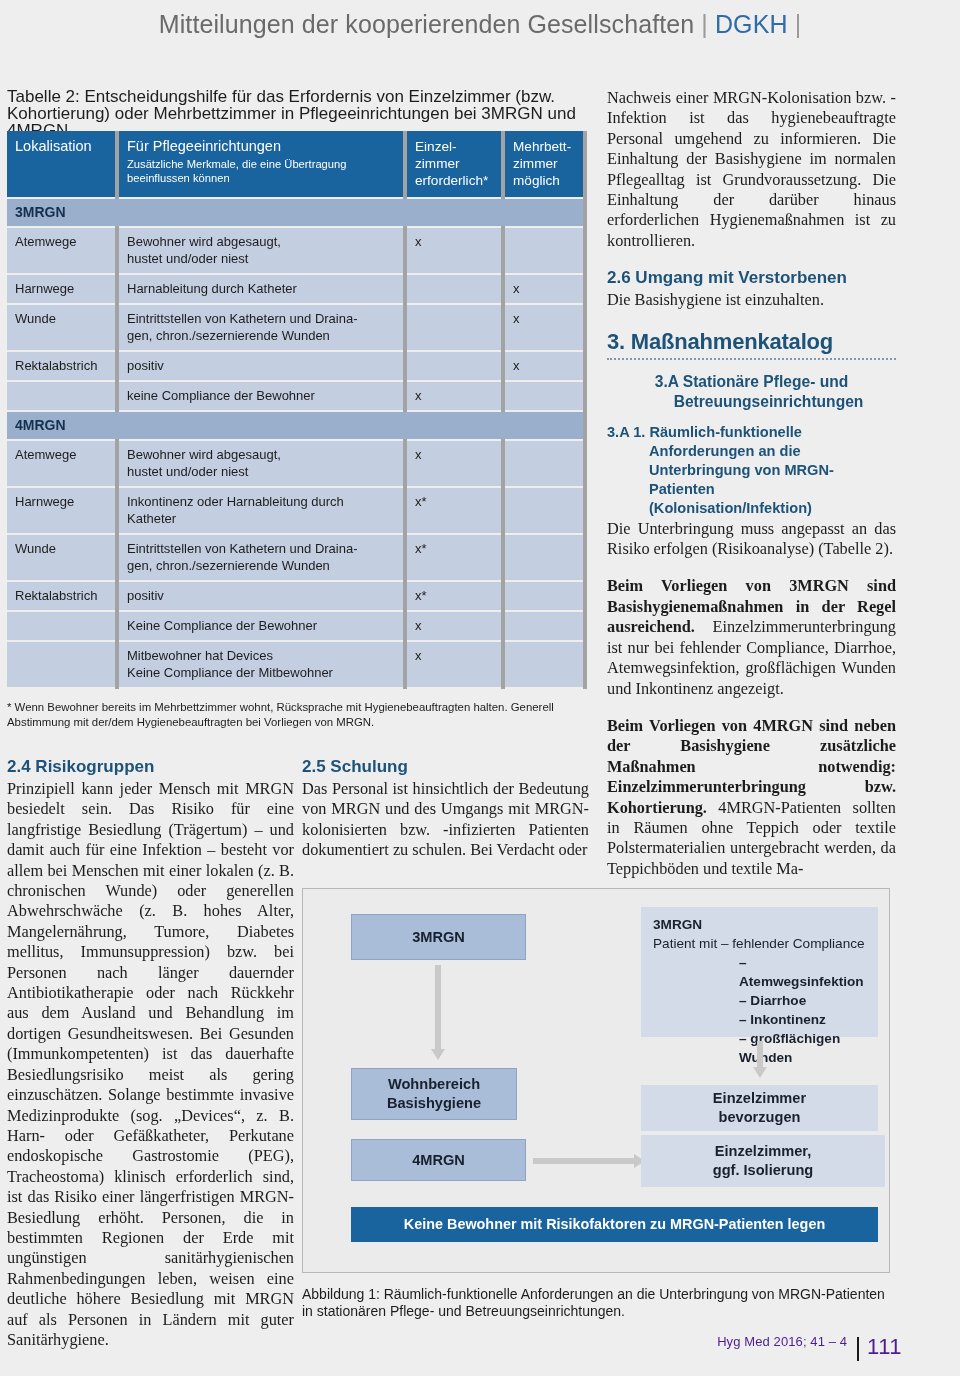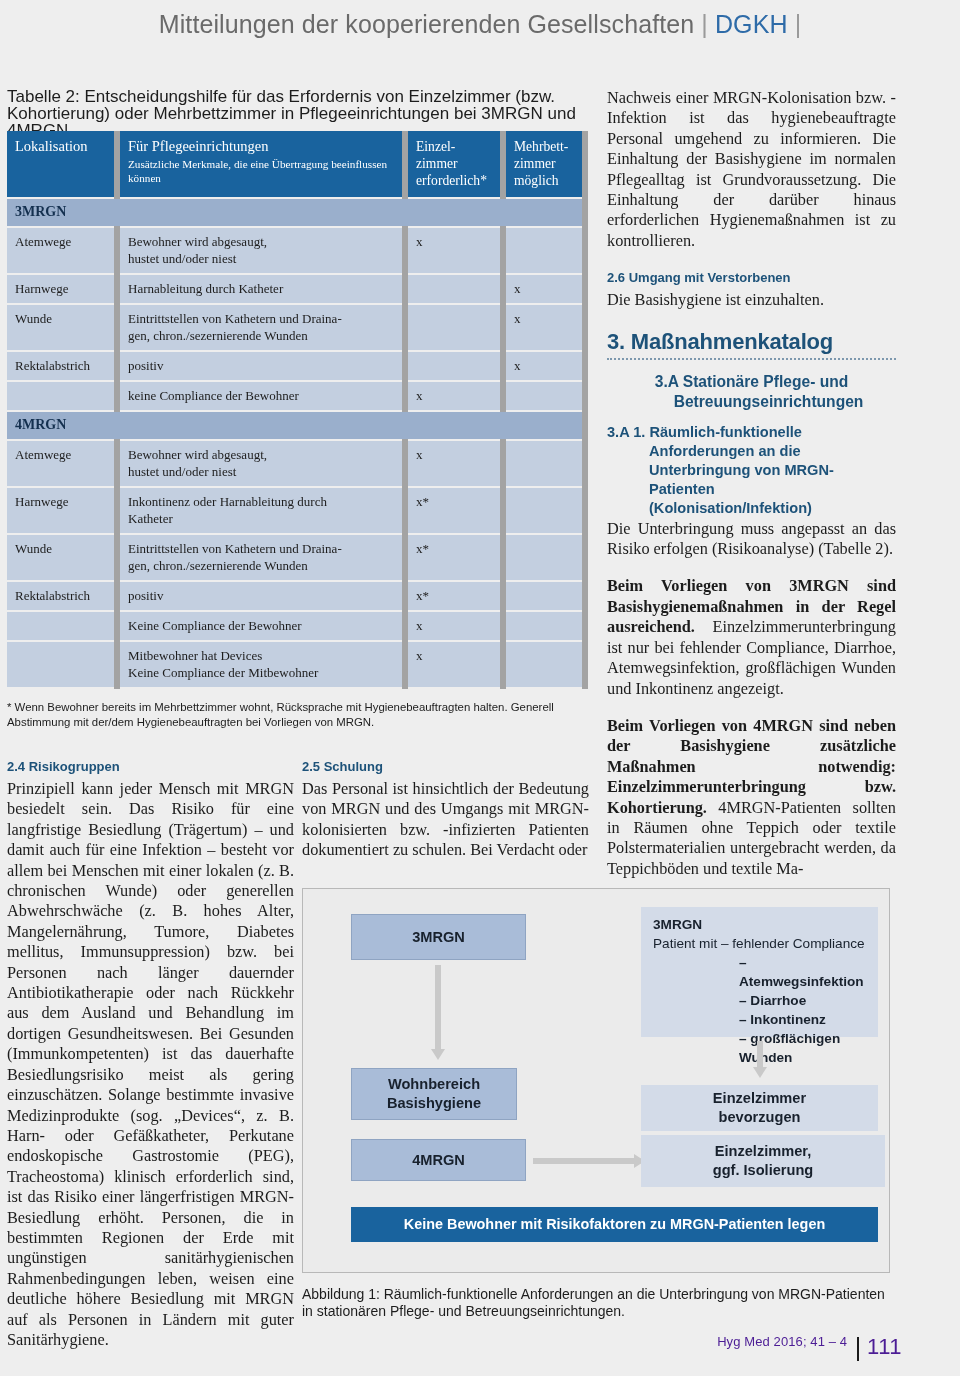--- a/index.html
+++ b/index.html
@@ -55,25 +55,24 @@
     top: 131px;
     width: 578px;
     border-collapse: collapse;
     table-layout: fixed;
     font-size: 13px;
     color: #1d1d1d;
   }
   .tbl td, .tbl th {
     vertical-align: top;
     padding: 5px 8px 6px 8px;
-    border-right: 6px solid #a3a3a3;
+    border-right: 4px solid #a3a3a3;
     border-bottom: 2px solid #eeeeee;
     text-align: left;
     font-weight: 400;
-    font-family: Liberation Serif, serif;
   }
   .tbl .hdr td {
     background: #19639e;
     color: #ffffff;
     padding-top: 7px;
     padding-bottom: 8px;
     line-height: 17px;
   }
   .tbl .hdr .h-main {
     font-size: 14.5px;
@@ -123,21 +122,21 @@
     font-family: "Liberation Serif", serif;
     font-size: 16.3px;
     line-height: 20.4px;
     color: #1c1c1c;
     text-align: justify;
     hyphens: manual;
   }
   .sec-h {
     font-family: "Liberation Sans", sans-serif;
     font-weight: bold;
-    font-size: 13px;
+    font-size: 17px;
     color: #1d5279;
     margin: 0 0 2px 0;
     line-height: 20px;
   }
   .body-left {
     position: absolute;
     left: 7px;
     top: 757px;
     width: 287px;
   }

